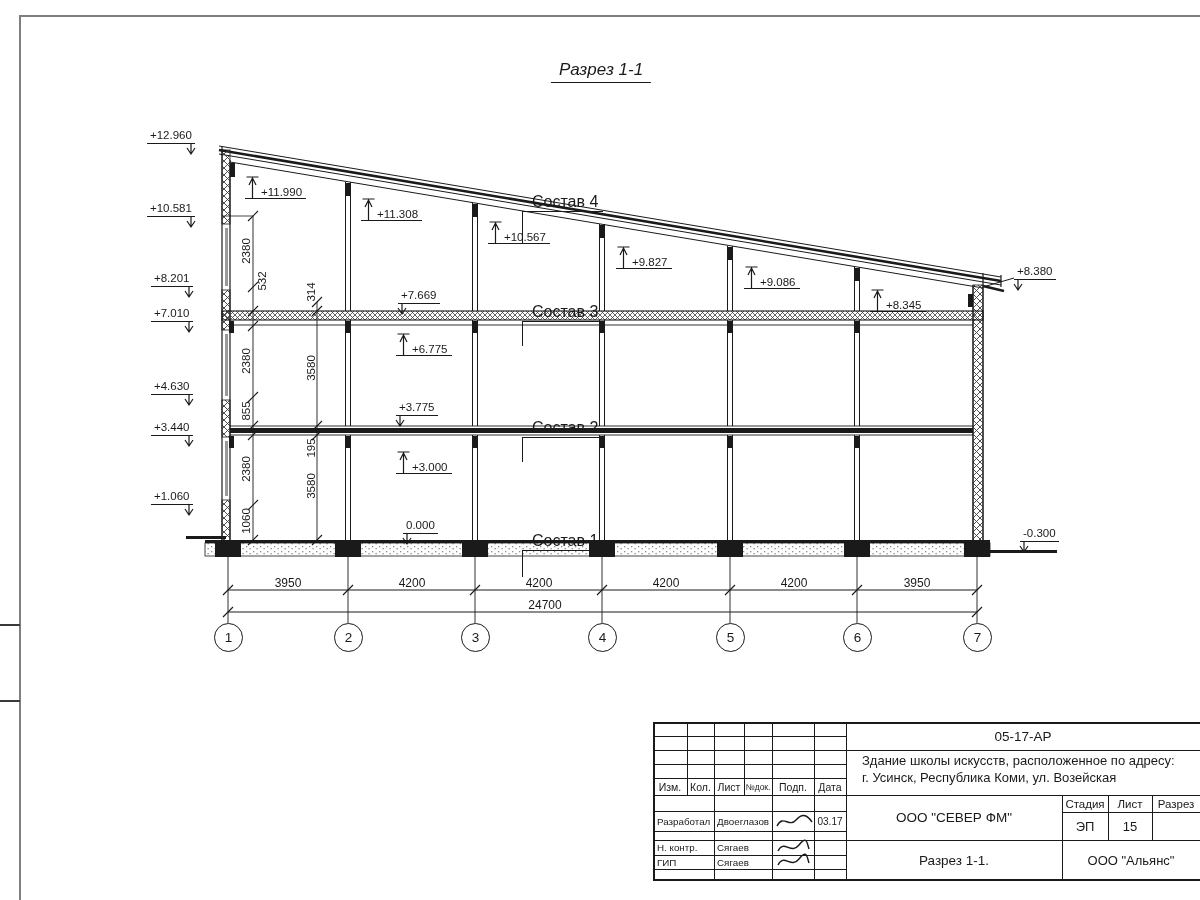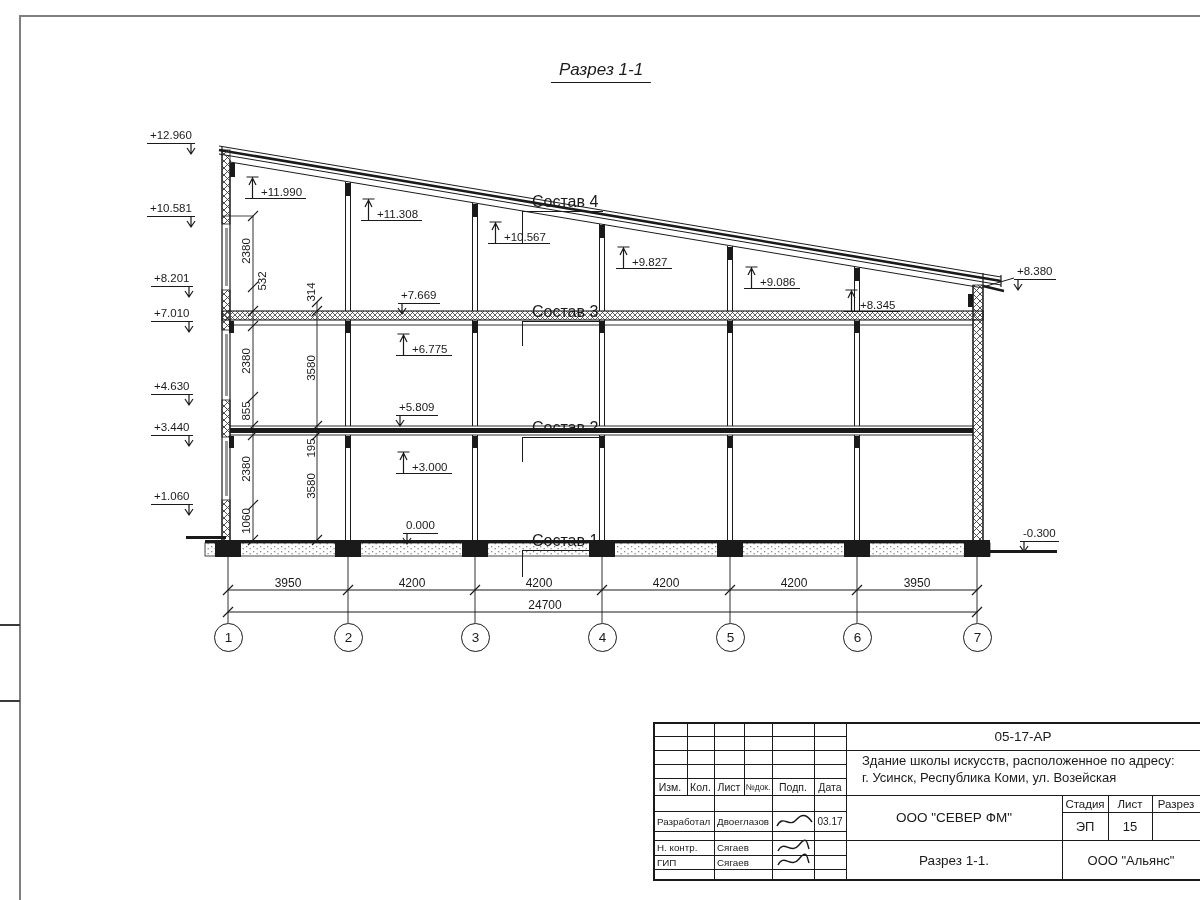--- a/index.html
+++ b/index.html
@@ -230,42 +230,42 @@
           <path d="M1.5,1 L13.5,1 M7.5,22 L7.5,2.5 M4,9 L7.5,2 L11,9" stroke="#1a1a1a" stroke-width="1.2" fill="none"></path>
         </svg>
         <span>+9.827</span>
       </div>
       <div class="lm up" style="left: 744px; top: 266px;">
         <svg width="15" height="22" viewBox="0 0 15 22">
           <path d="M1.5,1 L13.5,1 M7.5,22 L7.5,2.5 M4,9 L7.5,2 L11,9" stroke="#1a1a1a" stroke-width="1.2" fill="none"></path>
         </svg>
         <span>+9.086</span>
       </div>
-      <div class="lm up" style="left: 844px; top: 289px;">
+      <div class="lm up" style="left: 870px; top: 289px;">
         <svg width="15" height="22" viewBox="0 0 15 22">
           <path d="M1.5,1 L13.5,1 M7.5,22 L7.5,2.5 M4,9 L7.5,2 L11,9" stroke="#1a1a1a" stroke-width="1.2" fill="none"></path>
         </svg>
         <span>+8.345</span>
       </div>
       <div class="lm up" style="left: 396px; top: 333px;">
         <svg width="15" height="22" viewBox="0 0 15 22">
           <path d="M1.5,1 L13.5,1 M7.5,22 L7.5,2.5 M4,9 L7.5,2 L11,9" stroke="#1a1a1a" stroke-width="1.2" fill="none"></path>
         </svg>
         <span>+6.775</span>
       </div>
       <div class="lm up" style="left: 396px; top: 451px;">
         <svg width="15" height="22" viewBox="0 0 15 22">
           <path d="M1.5,1 L13.5,1 M7.5,22 L7.5,2.5 M4,9 L7.5,2 L11,9" stroke="#1a1a1a" stroke-width="1.2" fill="none"></path>
         </svg>
         <span>+3.000</span>
       </div>
       <div class="lm flag-left" style="left: 398px; top: 289px;"><span>+7.669</span><svg width="12" height="13" viewBox="0 0 12 13" class="ad">
           <path d="M6,0 L6,10 M2,5 L6,11 L10,5" stroke="#1a1a1a" stroke-width="1.2" fill="none"></path>
         </svg></div>
-      <div class="lm flag-left" style="left: 396px; top: 401px;"><span>+5.809</span><svg width="12" height="13" viewBox="0 0 12 13" class="ad">
+      <div class="lm flag-left" style="left: 396px; top: 401px;"><span>+3.775</span><svg width="12" height="13" viewBox="0 0 12 13" class="ad">
           <path d="M6,0 L6,10 M2,5 L6,11 L10,5" stroke="#1a1a1a" stroke-width="1.2" fill="none"></path>
         </svg></div>
       <div class="lm flag-left" style="left: 403px; top: 519px;"><span>0.000</span><svg width="12" height="13" viewBox="0 0 12 13" class="ad">
           <path d="M6,0 L6,10 M2,5 L6,11 L10,5" stroke="#1a1a1a" stroke-width="1.2" fill="none"></path>
         </svg></div>
       <div class="lm flag-left" style="left: 1014px; top: 265px;"><span>+8.380</span><svg width="12" height="13" viewBox="0 0 12 13" class="ad">
           <path d="M6,0 L6,10 M2,5 L6,11 L10,5" stroke="#1a1a1a" stroke-width="1.2" fill="none"></path>
         </svg></div>
       <div class="lm flag-left" style="left: 1020px; top: 527px;"><span>-0.300</span><svg width="12" height="13" viewBox="0 0 12 13" class="ad">
           <path d="M6,0 L6,10 M2,5 L6,11 L10,5" stroke="#1a1a1a" stroke-width="1.2" fill="none"></path>

